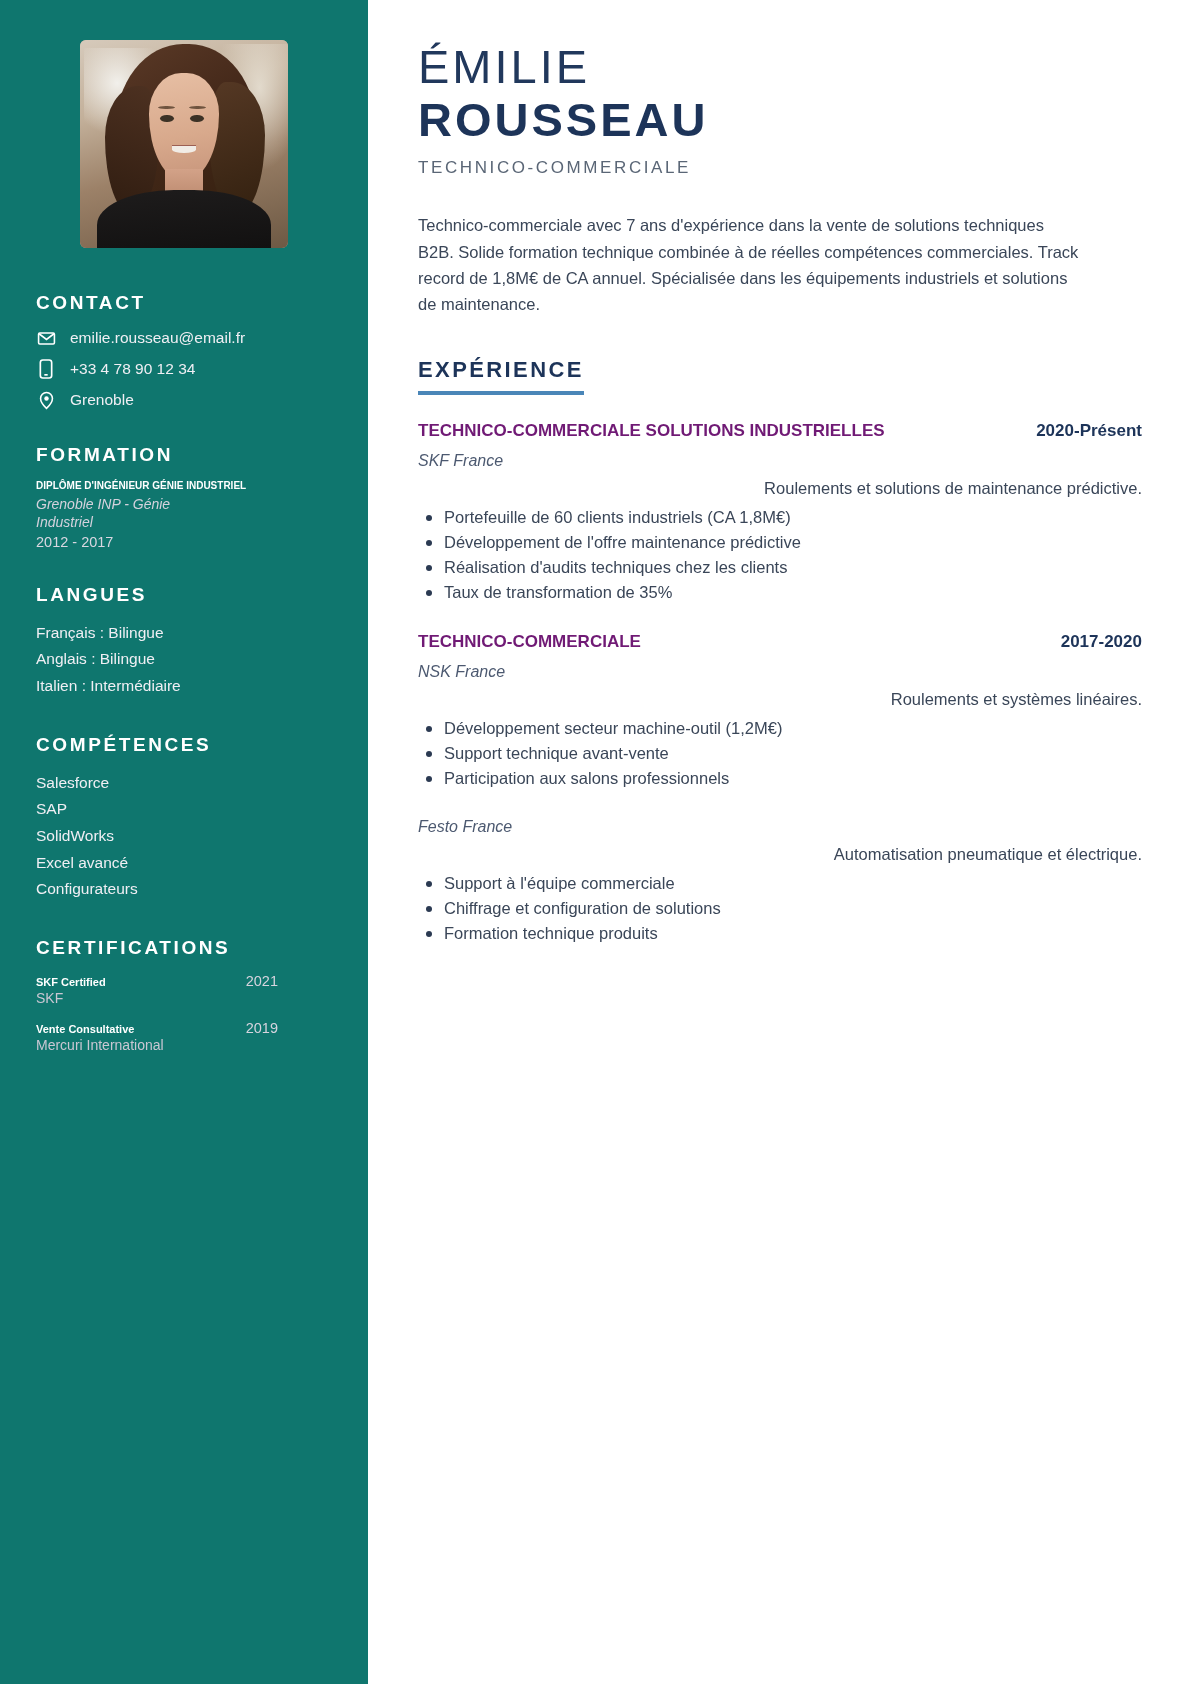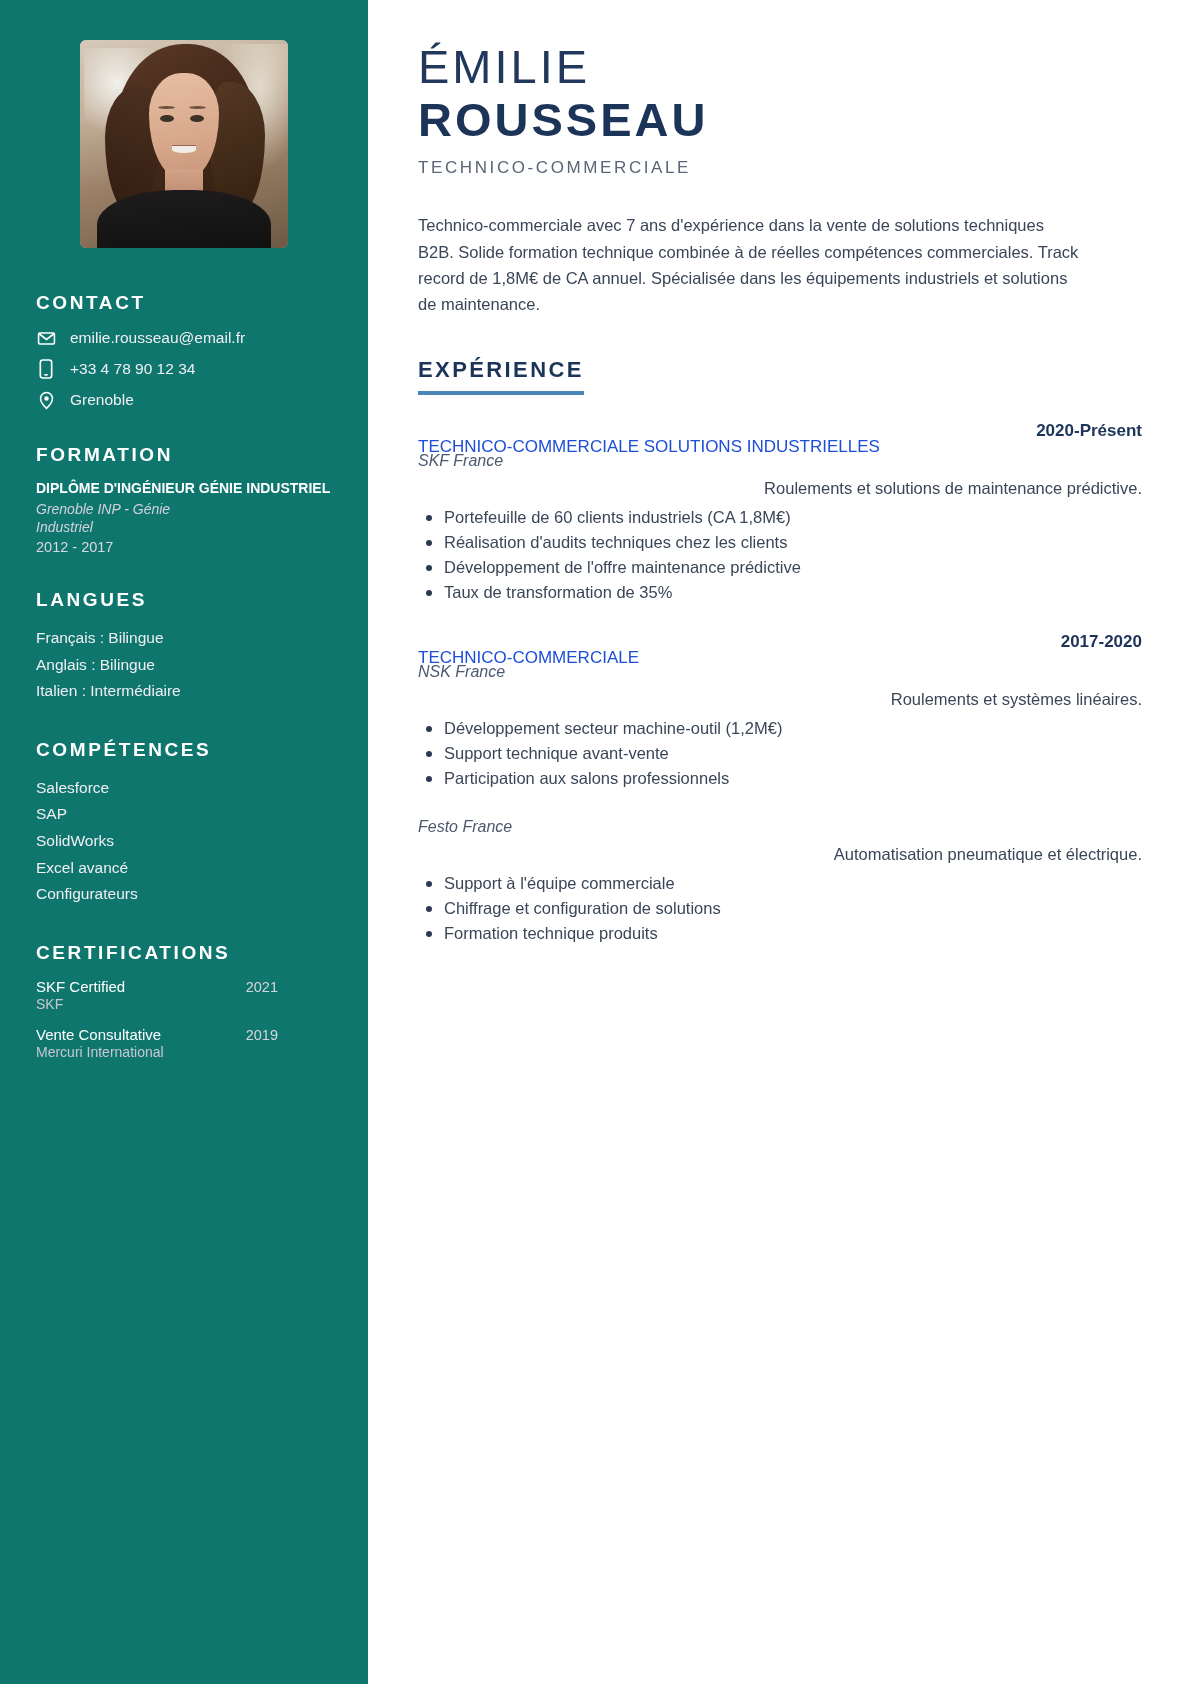--- a/index.html
+++ b/index.html
@@ -131,21 +131,21 @@
     color: #f0eff4;
   }
   .contact-row .ic {
     width: 20px; height: 20px;
     flex: 0 0 20px;
     display: flex; align-items: center; justify-content: center;
   }
   .contact-row .ic svg { display: block; }
 
   .edu-title {
-    font-size: 14px;
+    font-size: 10px;
     font-weight: 700;
     line-height: 1.28;
     color: #ffffff;
     margin-bottom: 2px;
   }
   .edu-sub {
     font-size: 14px;
     font-style: italic;
     color: #d4d2dd;
     line-height: 1.32;
@@ -163,22 +163,22 @@
     line-height: 1.72;
   }
 
   .cert-block { margin-bottom: 14px; }
   .cert-top {
     display: flex;
     justify-content: space-between;
     align-items: baseline;
   }
   .cert-name {
-    font-size: 15px;
-    font-weight: 400;
+    font-size: 11px;
+    font-weight: 700;
     color: #ffffff;
   }
   .cert-year {
     font-size: 14.5px;
     color: #d6d4de;
     padding-right: 54px;
   }
   .cert-issuer {
     font-size: 14px;
     color: #c9c7d3;
@@ -236,24 +236,24 @@
 
   .exp-entry { margin-bottom: 27px; }
 
   .exp-head {
     position: relative;
     height: 22px;
     margin-bottom: 9px;
   }
   .exp-role {
     position: absolute;
-    left: 0; top: 16px;
+    left: 0; top: 0;
     font-size: 17px;
-    font-weight: 400;
-    color: #1d4ed8;
+    font-weight: 700;
+    color: #701a75;
     white-space: nowrap;
   }
   .exp-dates {
     position: absolute;
     right: 0; top: 0;
     font-size: 17px;
     font-weight: 700;
     color: #1d3459;
     white-space: nowrap;
   }
@@ -402,22 +402,22 @@
     
     <section class="exp-entry">
       <div class="exp-head">
         <span class="exp-role">TECHNICO-COMMERCIALE SOLUTIONS INDUSTRIELLES</span>
         <span class="exp-dates">2020-Présent</span>
       </div>
       <div class="exp-company">SKF France</div>
       <div class="exp-desc">Roulements et solutions de maintenance prédictive.</div>
       <ul class="exp-bullets">
         <li>Portefeuille de 60 clients industriels (CA 1,8M€)</li>
+        <li>Développement de l'offre maintenance prédictive</li>
         <li>Réalisation d'audits techniques chez les clients</li>
-        <li>Développement de l'offre maintenance prédictive</li>
         <li>Taux de transformation de 35%</li>
       </ul>
     </section>
 
     
     <section class="exp-entry">
       <div class="exp-head">
         <span class="exp-role">TECHNICO-COMMERCIALE</span>
         <span class="exp-dates">2017-2020</span>
       </div>

